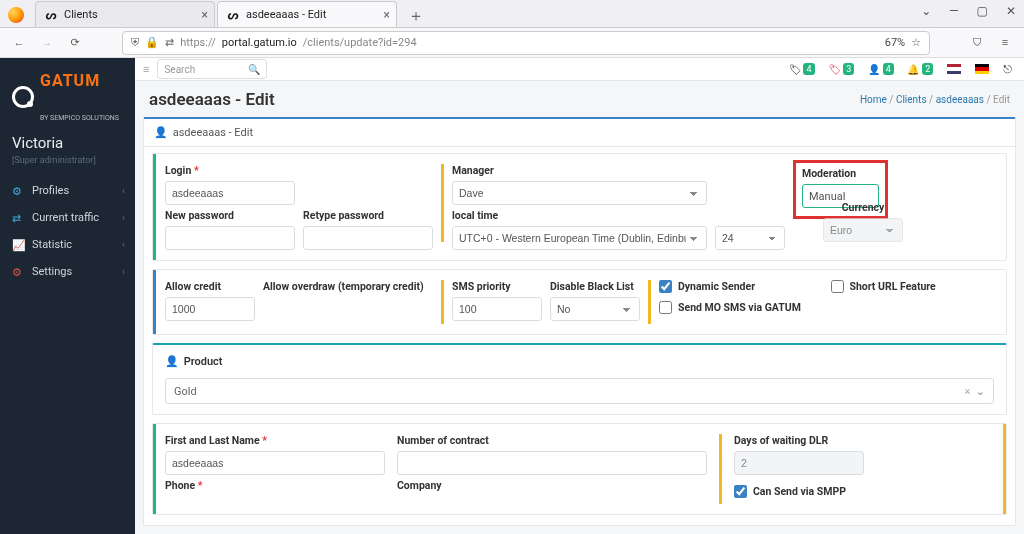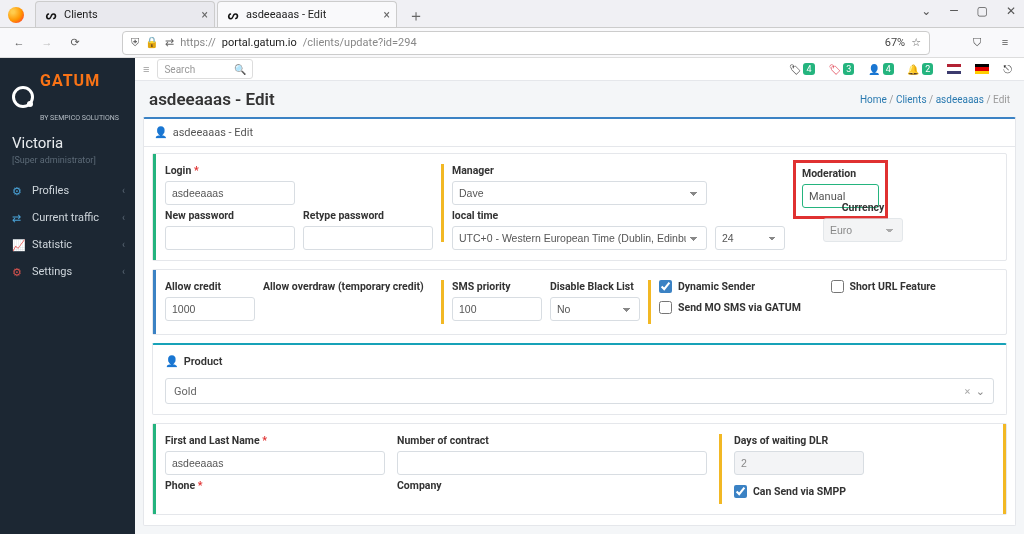--- a/index.html
+++ b/index.html
@@ -28,21 +28,21 @@
   .logo .t2{ font-size:7px; color:#b6bec6;margin-top:24px;}
   .user{ padding:6px 12px 3px; color:#e9ecef; font-size:15px;}
   .role{ padding:0 12px 12px; color:#5c6a77; font-size:9px;}
   .nav a{ display:flex; align-items:center; justify-content:space-between; padding:7px 10px 7px 12px; color:#cfd6dc; text-decoration:none; font-size:11px;}
   .nav a .l{ display:flex; align-items:center; gap:8px;}
   .nav a .ico{ width:12px; height:12px; display:inline-block;}
   .chev{ color:#5c6a77; font-size:10px;}
   .main{ flex:1; background:#f4f6f8; display:flex; flex-direction:column; min-width:0;}
   .topbar{ height:30px; background:#fff; border-bottom:1px solid #e5e7eb; display:flex; align-items:center; padding:0 8px; gap:8px;}
   .burger{ color:#999;}
-  .searchbox{ width:96px; height:20px; border:1px solid #ddd; border-radius:3px; background:#fff; display:flex; align-items:center; padding:0 6px; color:#999; font-size:10px; justify-content:space-between;}
+  .searchbox{ width:110px; height:20px; border:1px solid #ddd; border-radius:3px; background:#fff; display:flex; align-items:center; padding:0 6px; color:#999; font-size:10px; justify-content:space-between;}
   .top-right{ margin-left:auto; display:flex; align-items:center; gap:14px; padding-right:4px;}
   .tag{ display:flex; align-items:center; gap:2px; font-size:10px;}
   .badge{ background:#24b47e; color:#fff; border-radius:3px; padding:0 3px; font-size:9px; line-height:12px;}
   .pagehead{ display:flex; align-items:center; justify-content:space-between; padding:8px 14px 4px;}
   .pagehead h1{ font-size:17px; font-weight:600; color:#333;}
   .crumbs{ font-size:10px; color:#999;}
   .crumbs a{ color:#2a7ab0; text-decoration:none;}
   .panel{ margin:4px 8px 8px; background:#fff; border:1px solid #e5e7eb; border-radius:2px;}
   .panelhead{ padding:7px 10px; border-bottom:1px solid #e5e7eb; font-size:11px; color:#555; display:flex; align-items:center; gap:5px;}
   .content{ padding:6px 8px; display:flex; flex-direction:column; gap:8px; overflow:auto; height:378px;}

